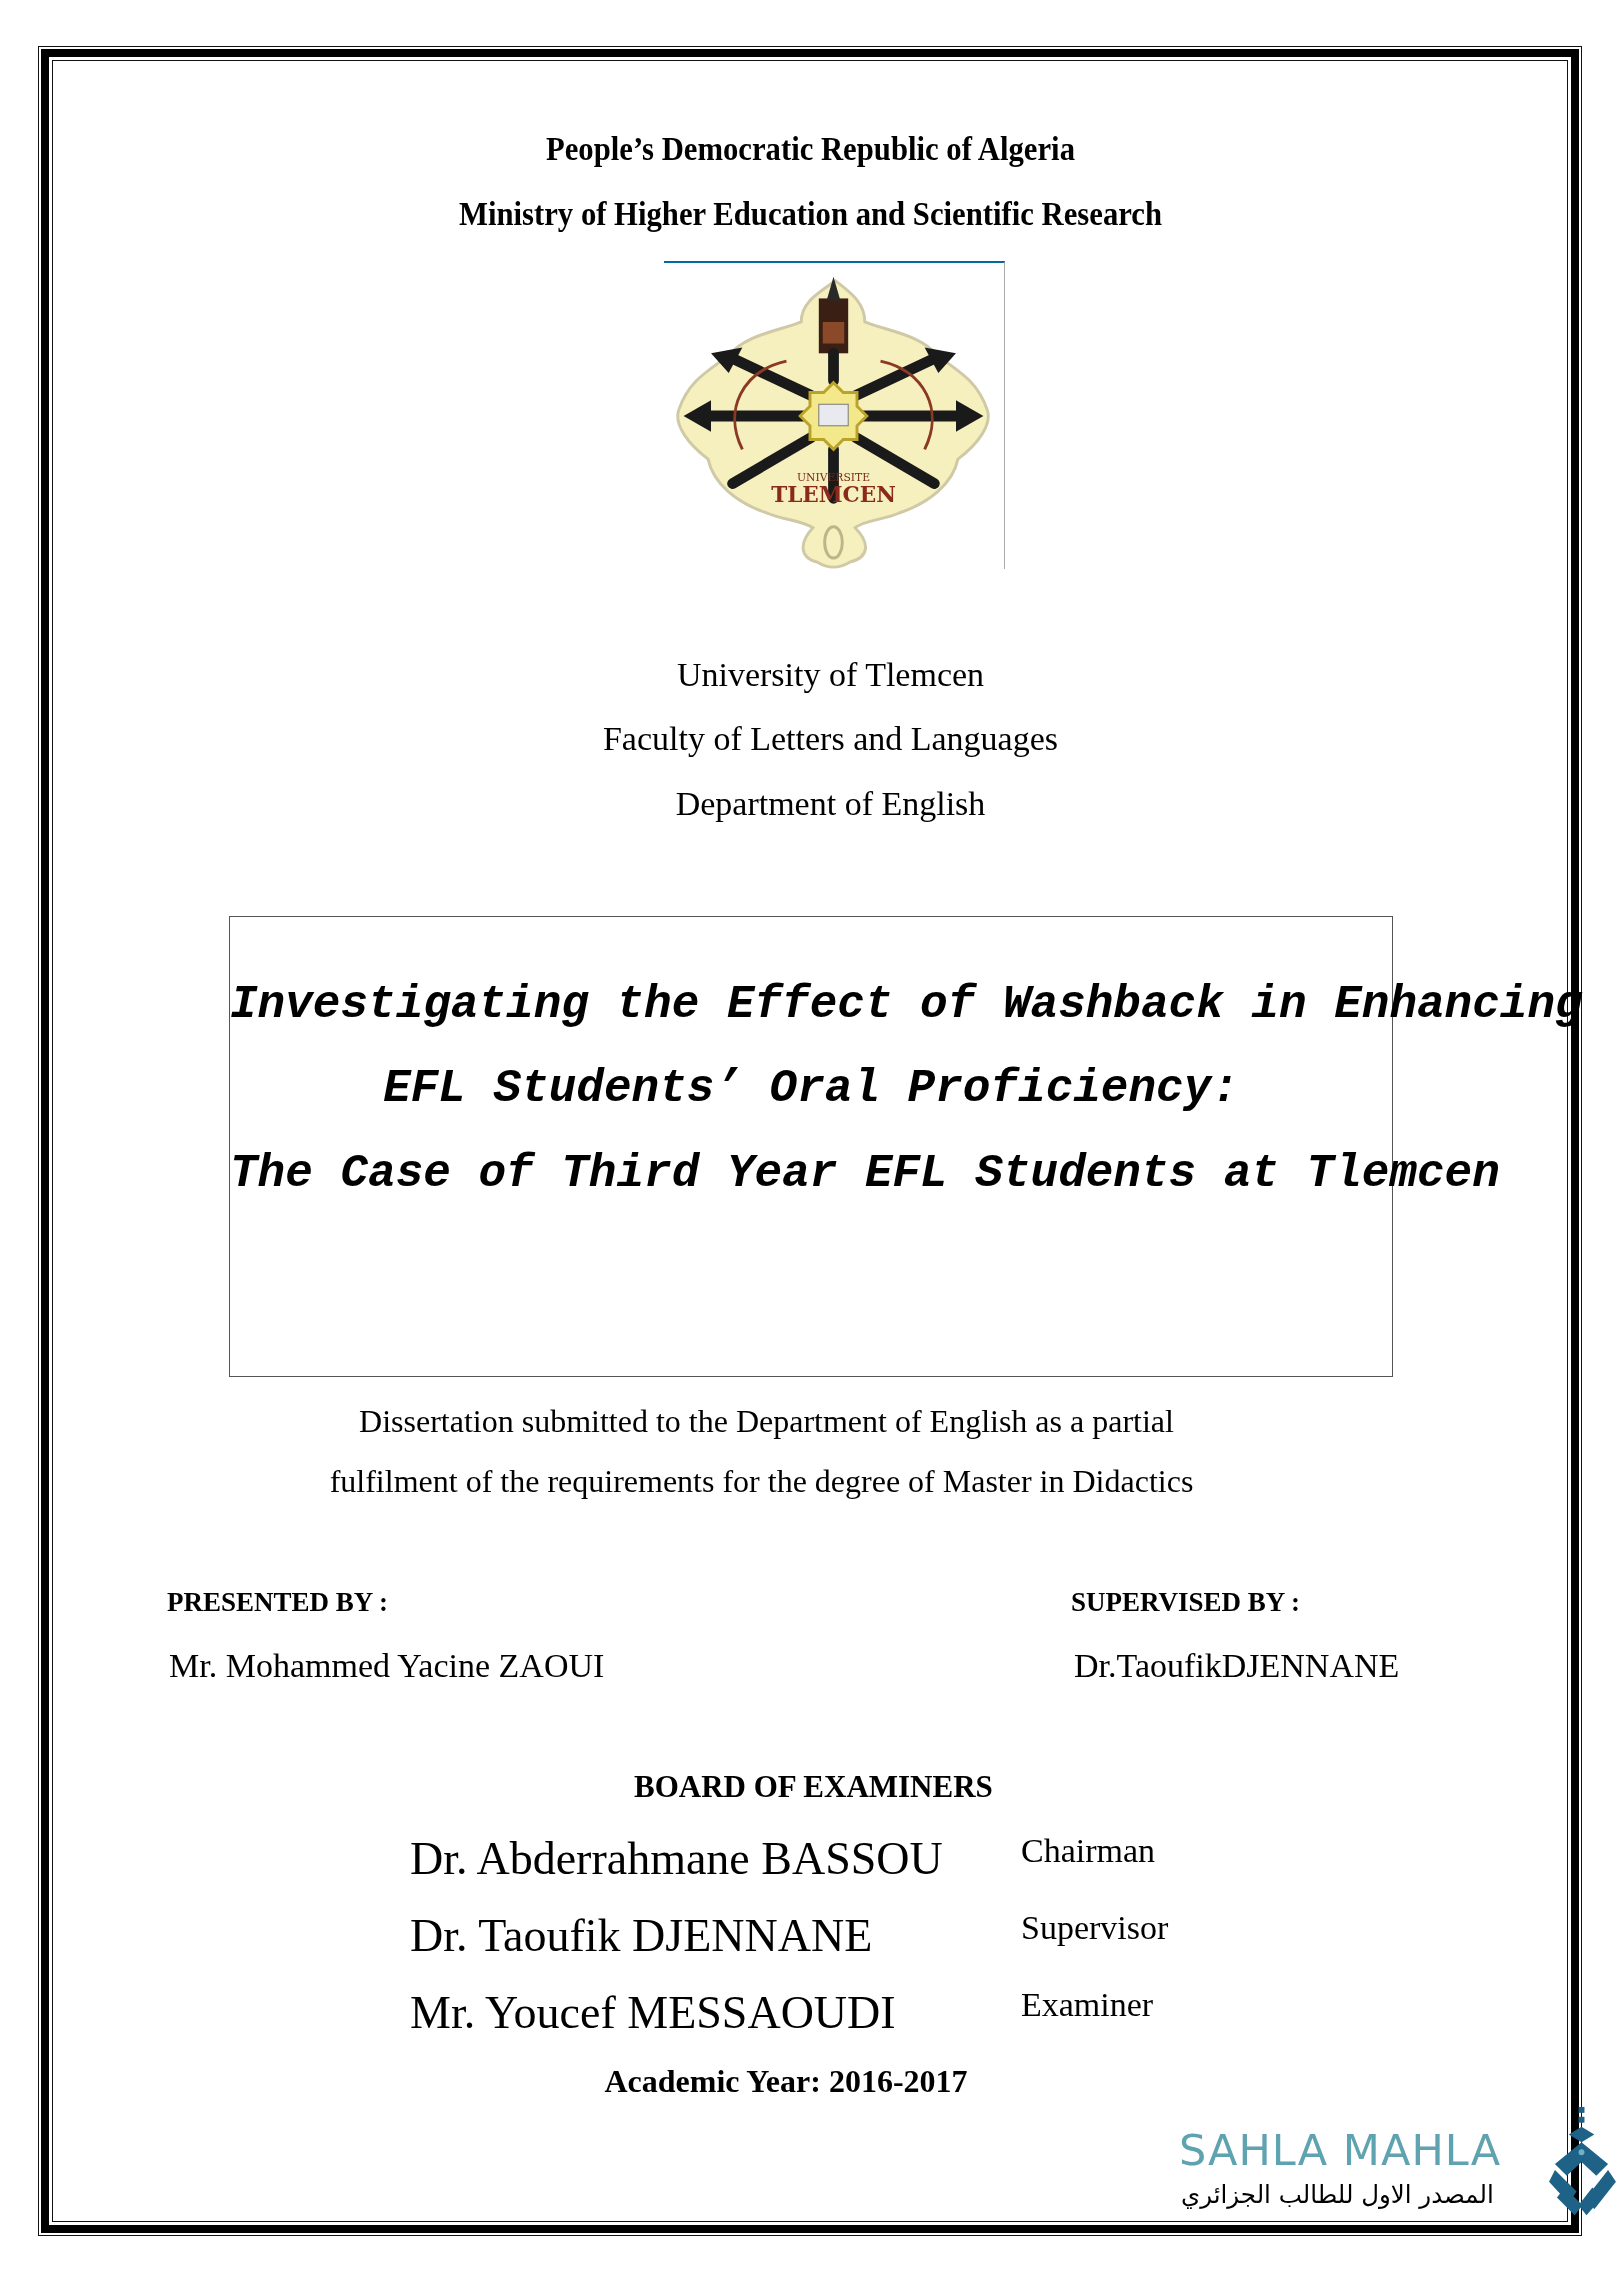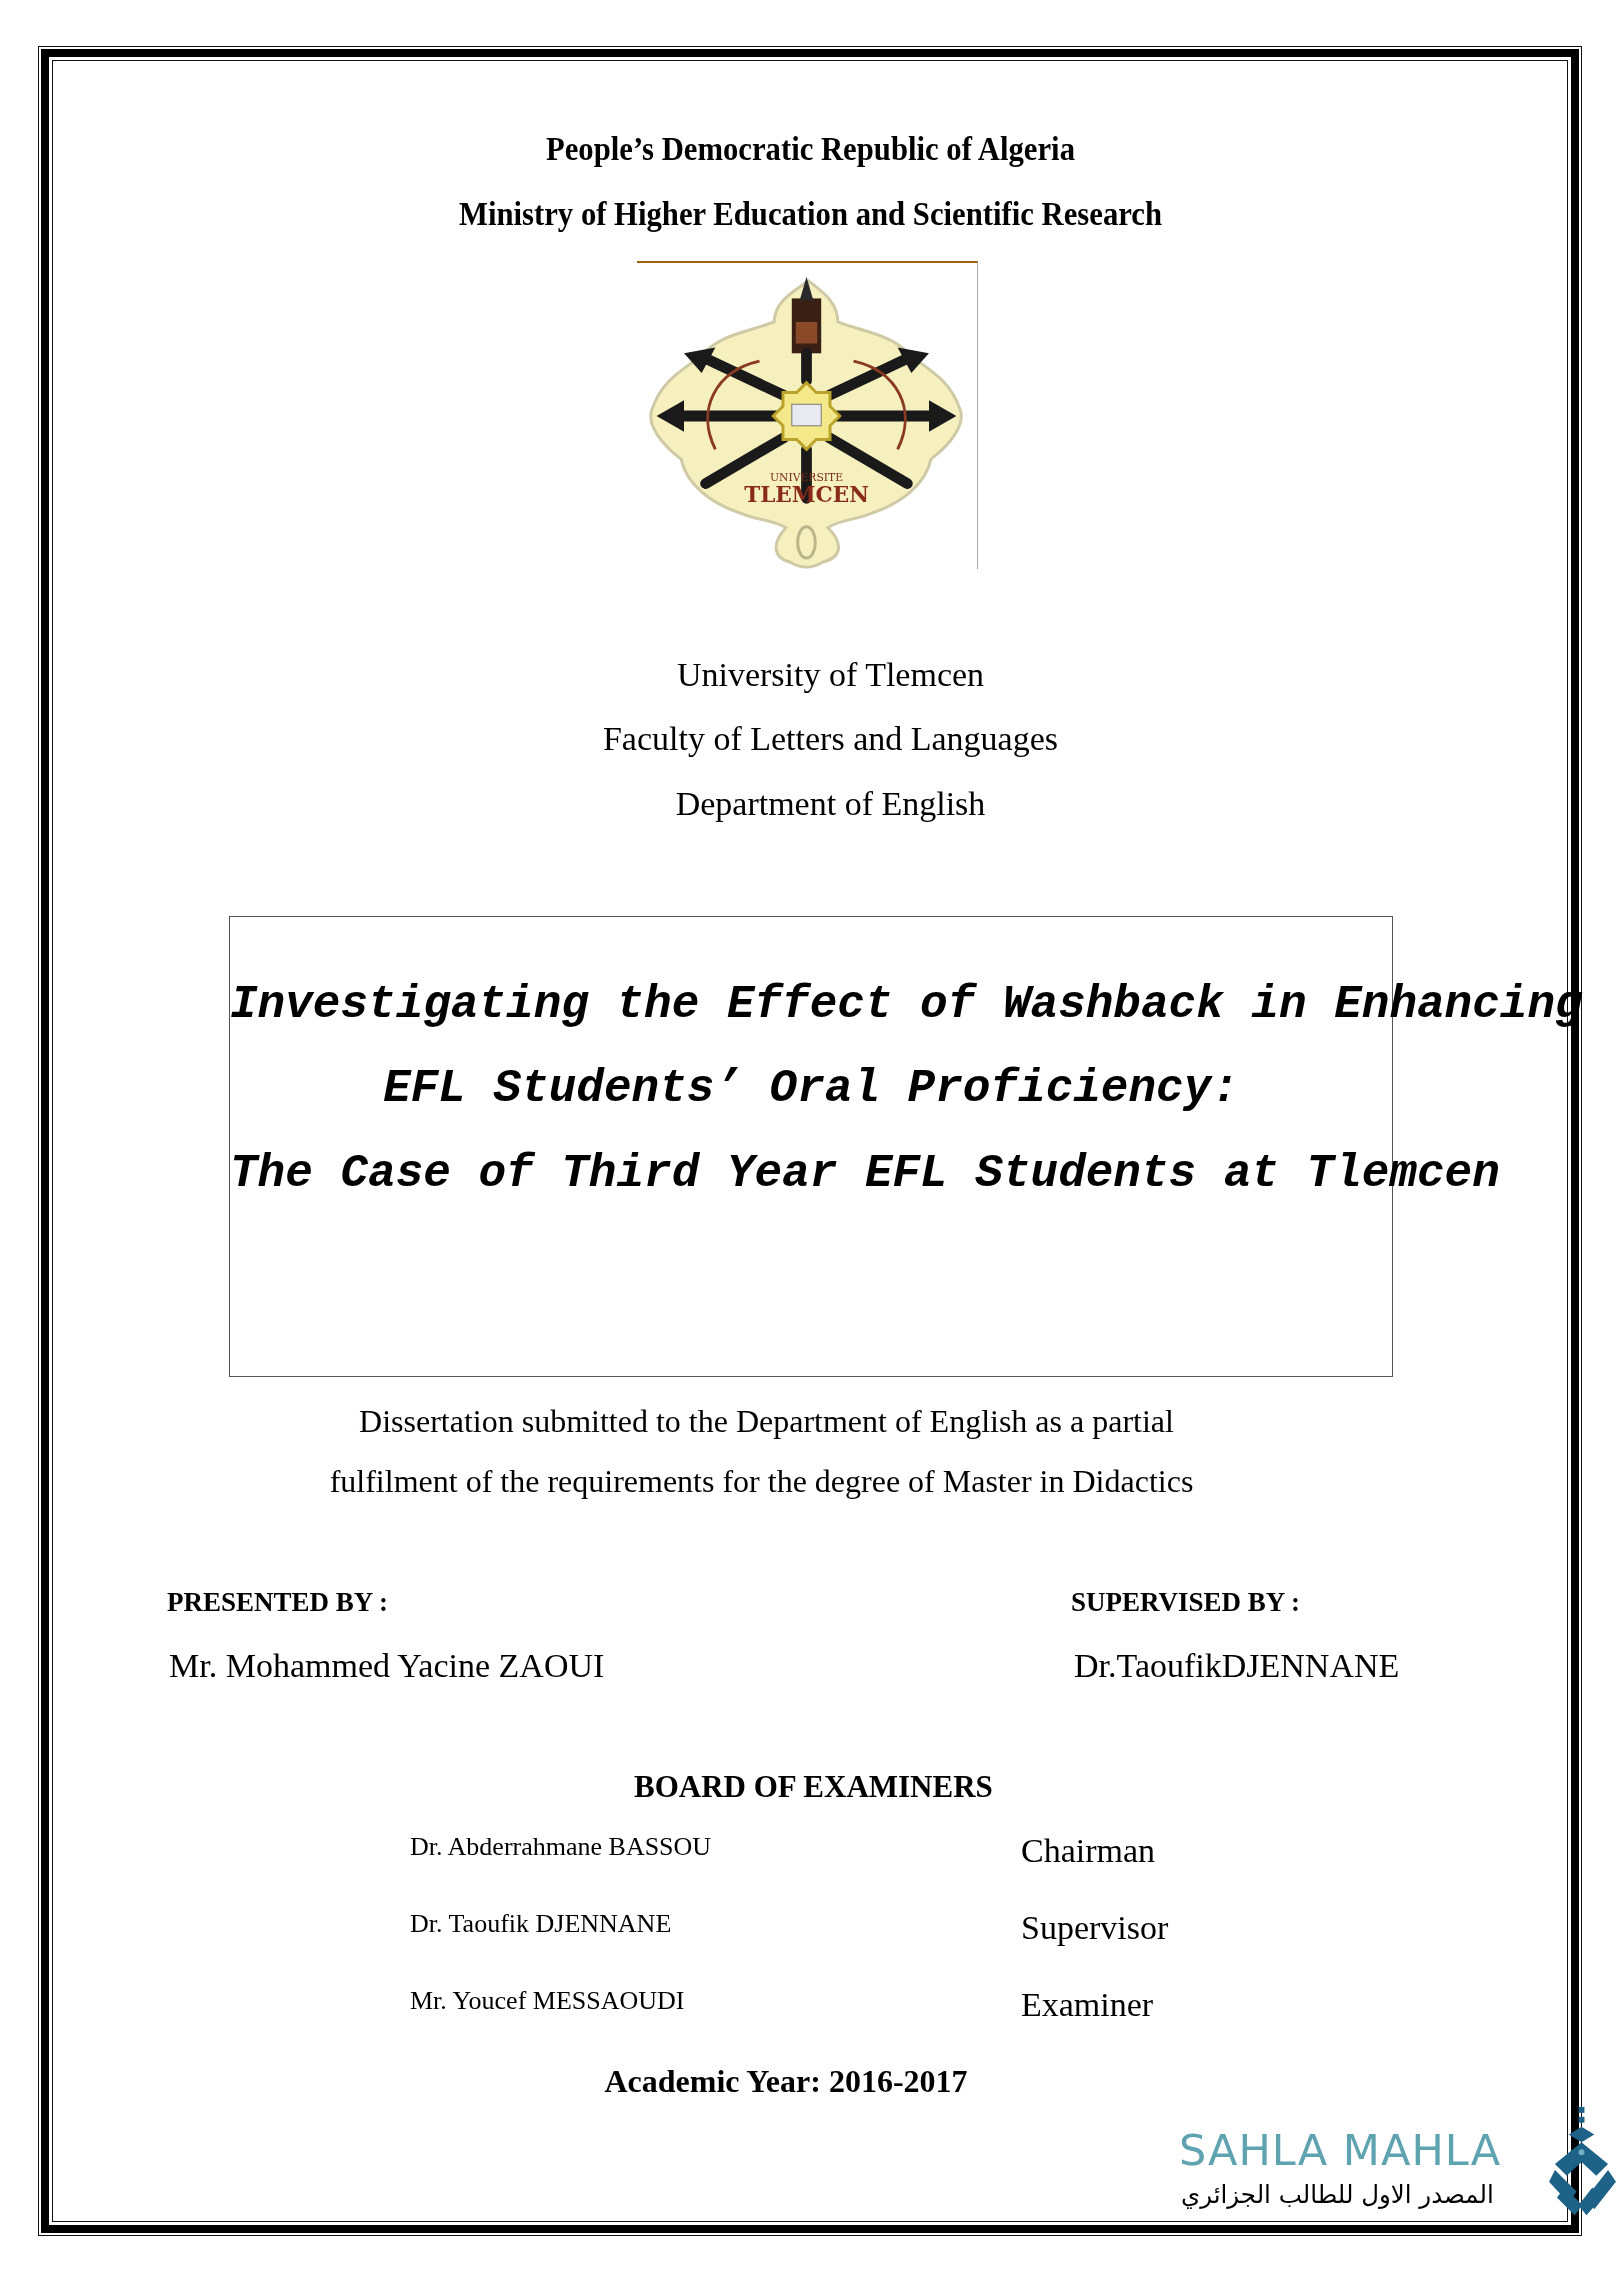--- a/index.html
+++ b/index.html
@@ -12,36 +12,36 @@
   .b-thick { position:absolute; left:41px; top:49px; width:1538px; height:2184px;
              border:8.8px solid #000; box-sizing:border-box; }
   .b-inner { position:absolute; left:52px; top:60px; width:1516px; height:2162px;
              border:1.5px solid #111; box-sizing:border-box; }
 
   .center-line { position:absolute; left:0; width:1621px; text-align:center;
                  white-space:nowrap; }
   .hdr { font-weight:bold; font-size:33px; transform:scaleX(0.93); transform-origin:center; }
   .uni { font-weight:normal; font-size:34px;padding-left:20px; }
 
-  .logo { position:absolute; left:637px; top:261px; width:341px; height:308px;
-          border-top:2px solid #a16207; border-right:1.5px solid #aaa; box-sizing:border-box;text-decoration:underline; }
+  .logo { position:absolute; left:664px; top:261px; width:341px; height:308px;
+          border-top:2px solid #0369a1; border-right:1.5px solid #aaa; box-sizing:border-box;text-decoration:underline; }
   .logo svg { position:absolute; left:0; top:0; }
 
   .title-box { position:absolute; left:229px; top:916px; width:1164px; height:461px;
                border:1.5px solid #555; box-sizing:border-box;font-family:Liberation Mono, monospace; }
   .title-line { position:absolute; left:0; width:100%; text-align:center; white-space:nowrap;
                 font-style:italic; font-weight:bold; font-size:46px; }
 
   .diss { font-size:32px; }
 
   .lbl { position:absolute; font-weight:bold; font-size:27px; white-space:nowrap; }
   .nm  { position:absolute; font-size:34px; white-space:nowrap; }
 
   .board-title { font-weight:bold; font-size:31px; }
-  .ex-name { position:absolute; left:410px; font-size:26px; white-space:nowrap; }
+  .ex-name { position:absolute; left:410px; font-size:46px; white-space:nowrap; }
   .ex-role { position:absolute; left:1021px; font-size:34px; white-space:nowrap; }
 
   .year { font-weight:bold; font-size:32px; }
 
   .wm-text { position:absolute; left:1179px; top:2125px; font-family:"DejaVu Sans", sans-serif;
              font-size:43px; color:#5fa3b1; letter-spacing:1px; white-space:nowrap; }
   .wm-ar { position:absolute; left:1181px; top:2180px; font-family:"DejaVu Sans", sans-serif;
            font-size:24.5px; color:#000000; white-space:nowrap; direction:rtl; }
   .wm-emblem { position:absolute; left:1547px; top:2105px; width:71px; height:118px; }
 </style>

